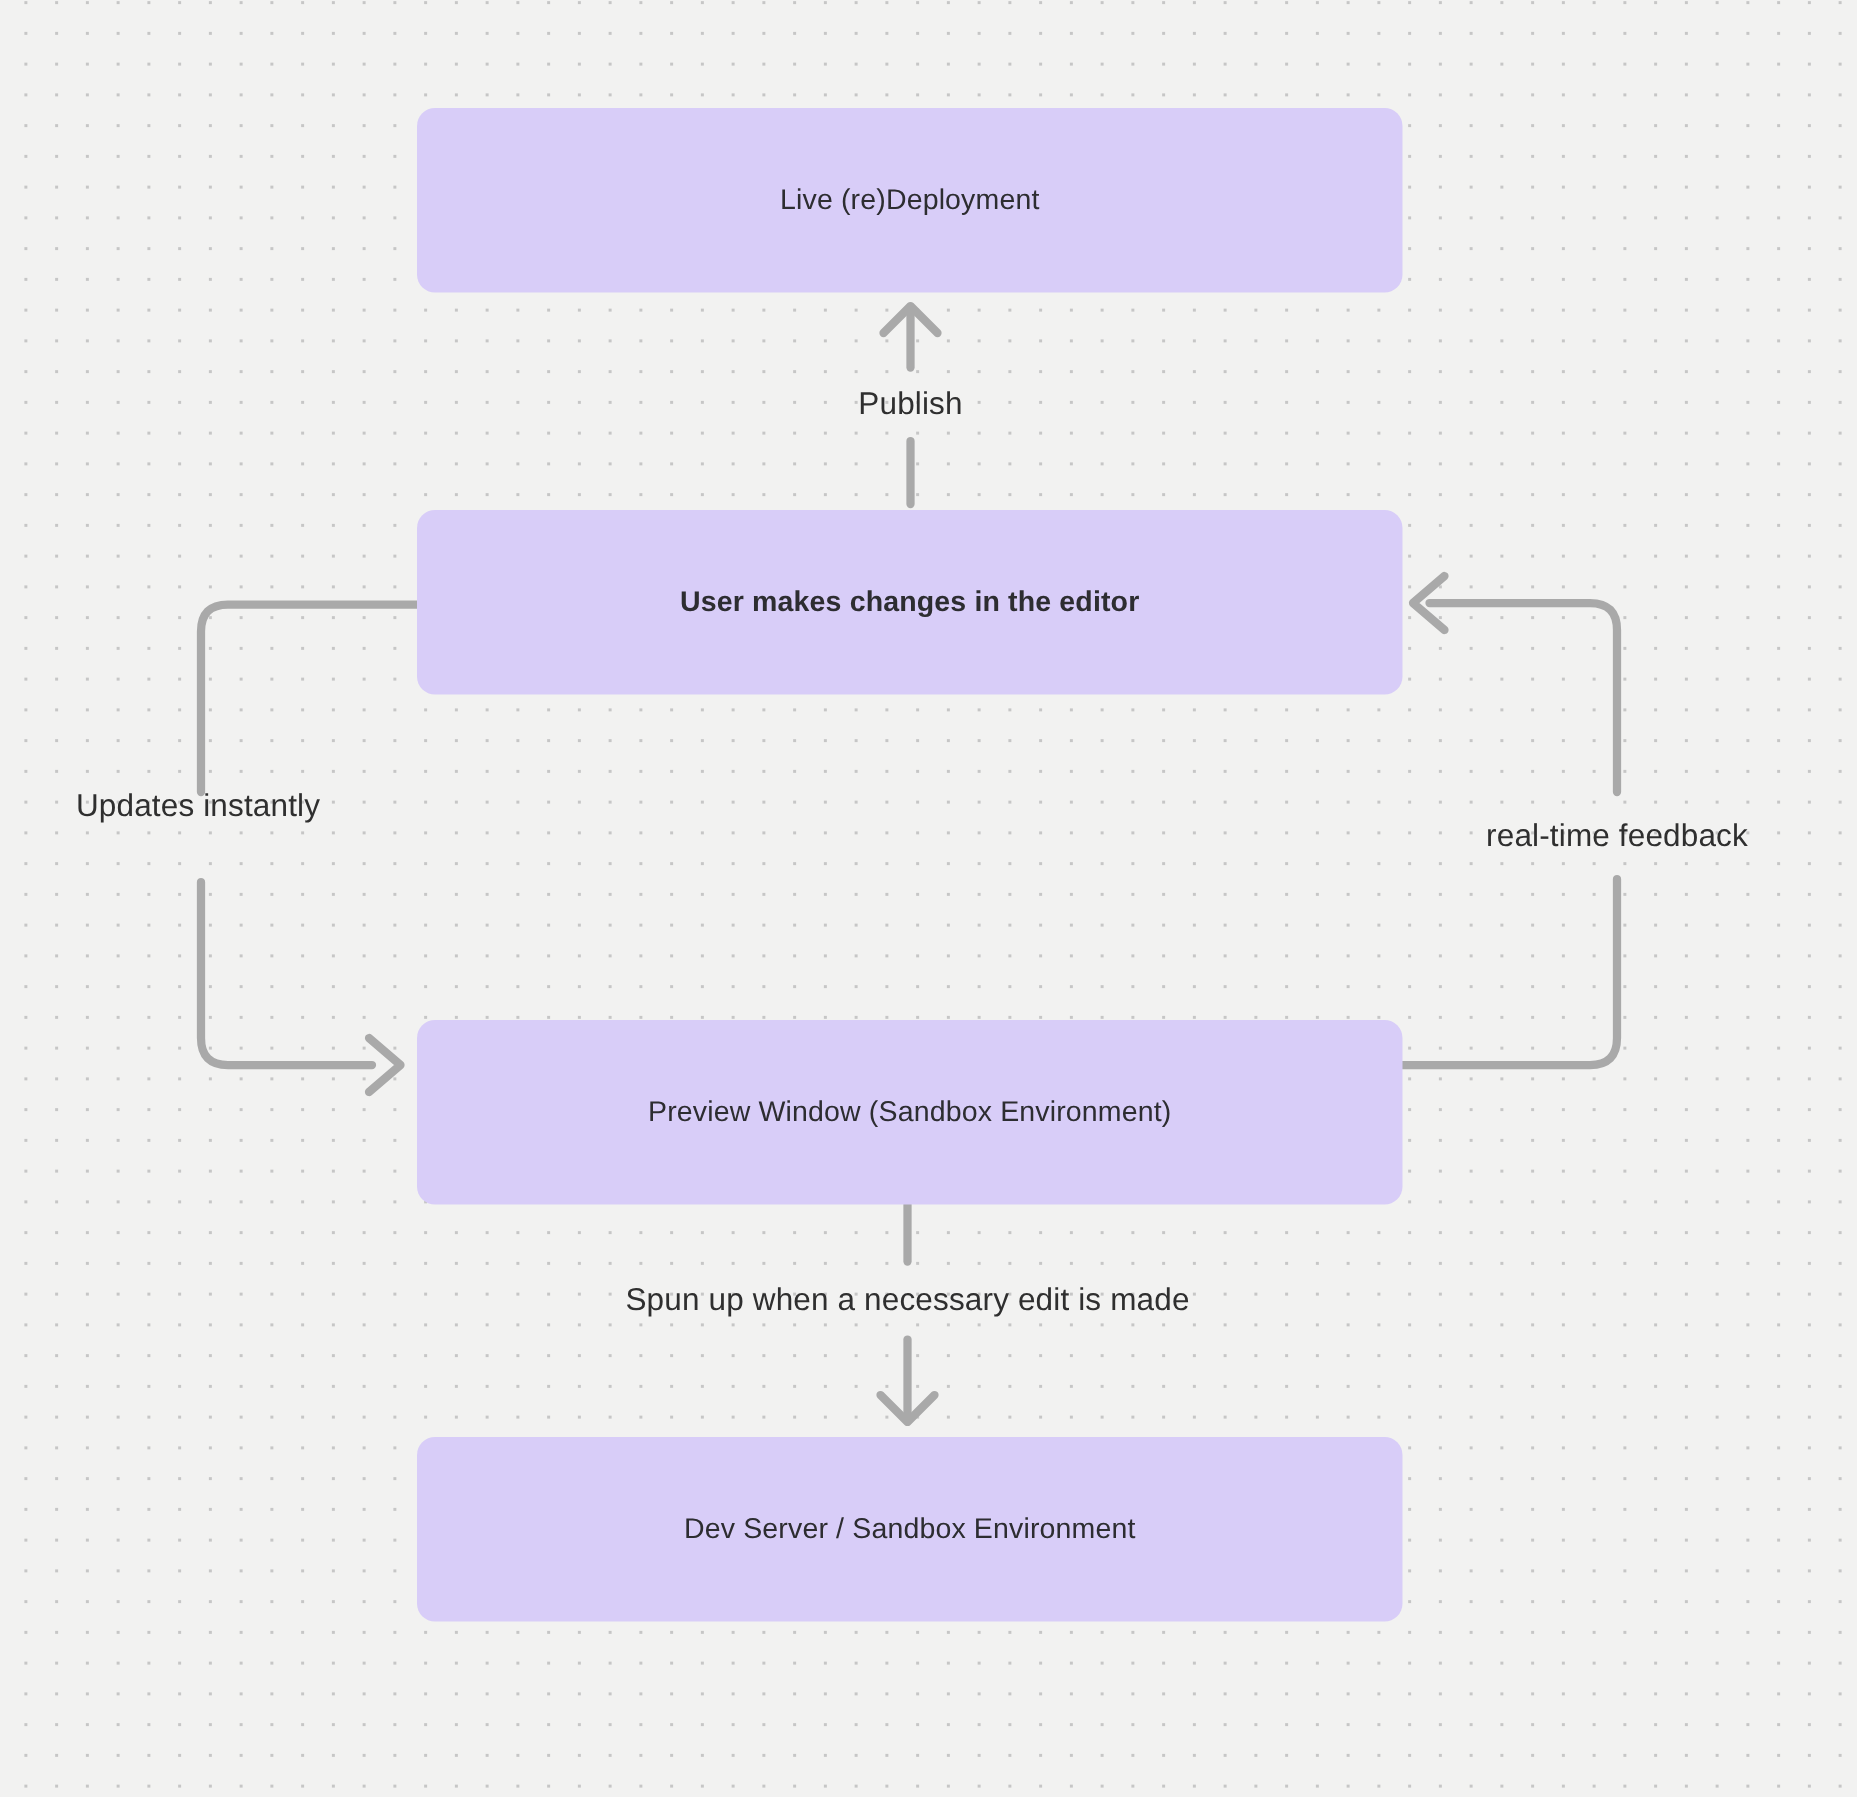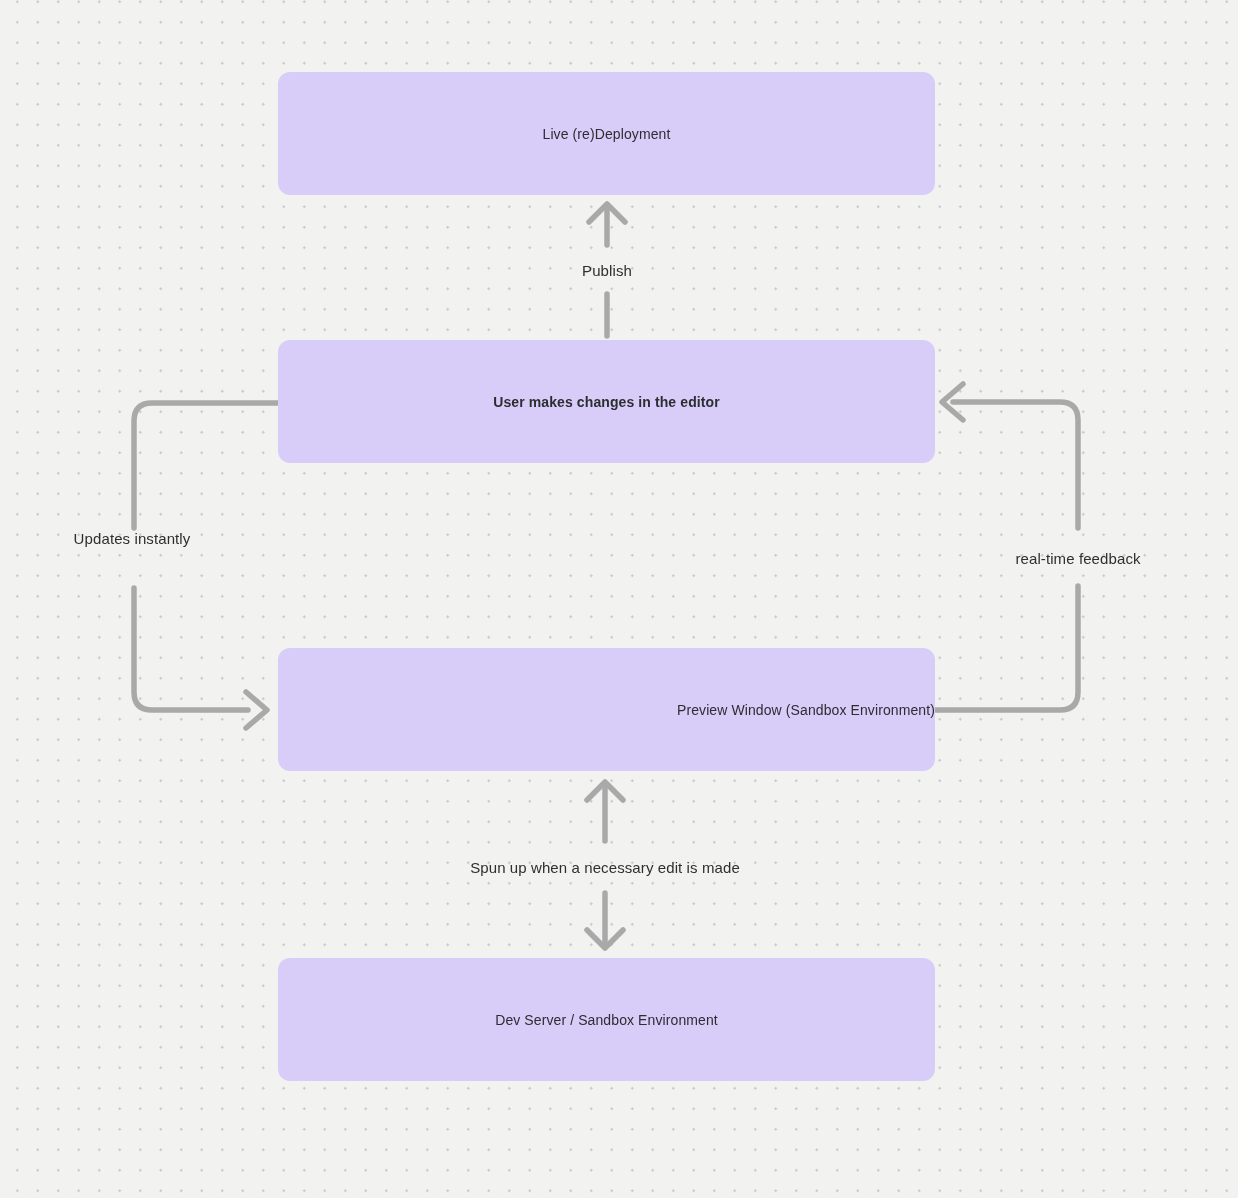--- a/index.html
+++ b/index.html
@@ -17,42 +17,42 @@
   .node {
     position: absolute;
     left: 278px;
     width: 657px;
     height: 123px;
     background: #d8cdf8;
     border-radius: 12px;
     display: flex;
     align-items: center;
     justify-content: center;
-    font-size: 14px;
+    font-size: 19px;
     font-weight: 500;
     letter-spacing: 0.1px;
     color: #2d2d31;
   }
   #node-live        { top: 72px;  }
   #node-editor      { top: 340px; font-weight: bold; }
-  #node-preview     { top: 648px; justify-content: flex-end; }
+  #node-preview     { top: 680px; }
   #node-dev-server  { top: 958px; }
 
   .edges-svg {
     position: absolute;
     left: 0; top: 0;
     width: 1238px;
     height: 1198px;
     pointer-events: none;
   }
   .edge-label {
     position: absolute;
     transform: translate(-50%, -50%);
     white-space: nowrap;
-    font-size: 15px;
+    font-size: 21px;
     font-weight: 500;
     letter-spacing: 0.1px;
     color: #2f2f2f;
   }
   #label-publish   { left: 607px;  top: 270px; }
   #label-updates   { left: 132px;  top: 538px; }
   #label-realtime  { left: 1078px; top: 558px; }
   #label-spun-up   { left: 605px;  top: 867px; }
 </style>
 </head>

